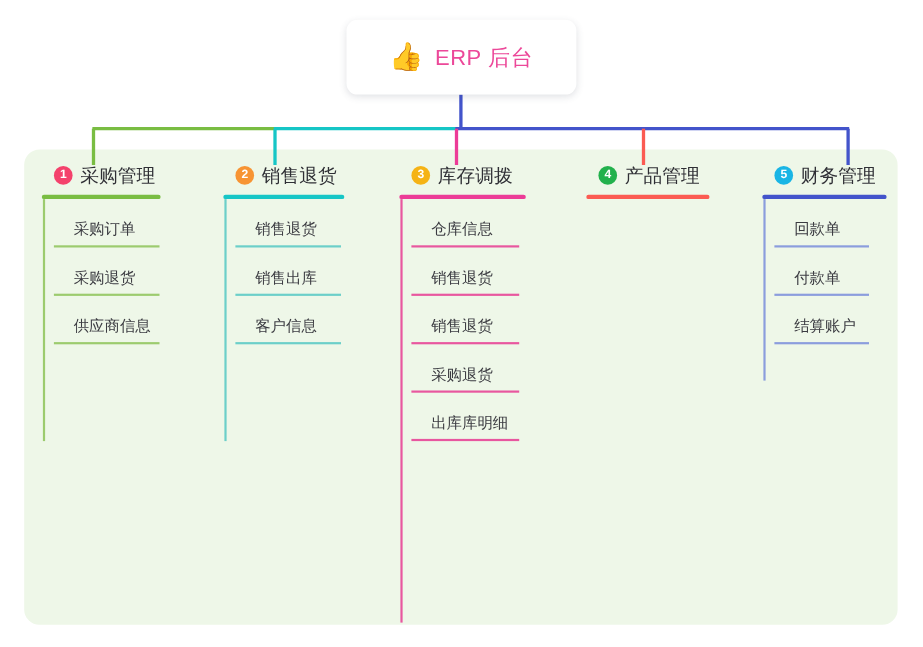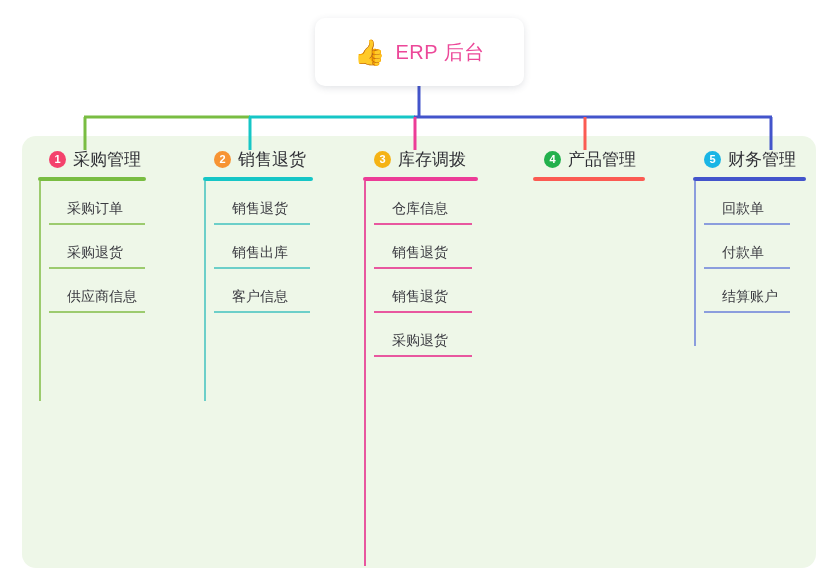--- a/index.html
+++ b/index.html
@@ -225,20 +225,24 @@
             <div class="item-rule" style="background: rgb(232, 87, 159); width: 98px;"></div>
           </div>
           <div class="item">
             <span class="item-label">销售退货</span>
             <div class="item-rule" style="background: rgb(232, 87, 159); width: 98px;"></div>
           </div>
           <div class="item">
             <span class="item-label">采购退货</span>
             <div class="item-rule" style="background: rgb(232, 87, 159); width: 98px;"></div>
           </div>
+          <div class="item">
+            <span class="item-label">出库库明细</span>
+            <div class="item-rule" style="background: rgb(232, 87, 159); width: 98px;"></div>
+          </div>
         </div>
       </div>
       <div class="column" style="left: 533px; width: 160px;">
         <div class="col-header">
           <span class="col-badge" style="background: rgb(34, 177, 76);">4</span>
           <span class="col-title">产品管理</span>
         </div>
         <div class="col-rule" style="background: rgb(251, 91, 82); width: 112px;"></div>
       </div>
       <div class="column" style="left: 693px; width: 140px;">

